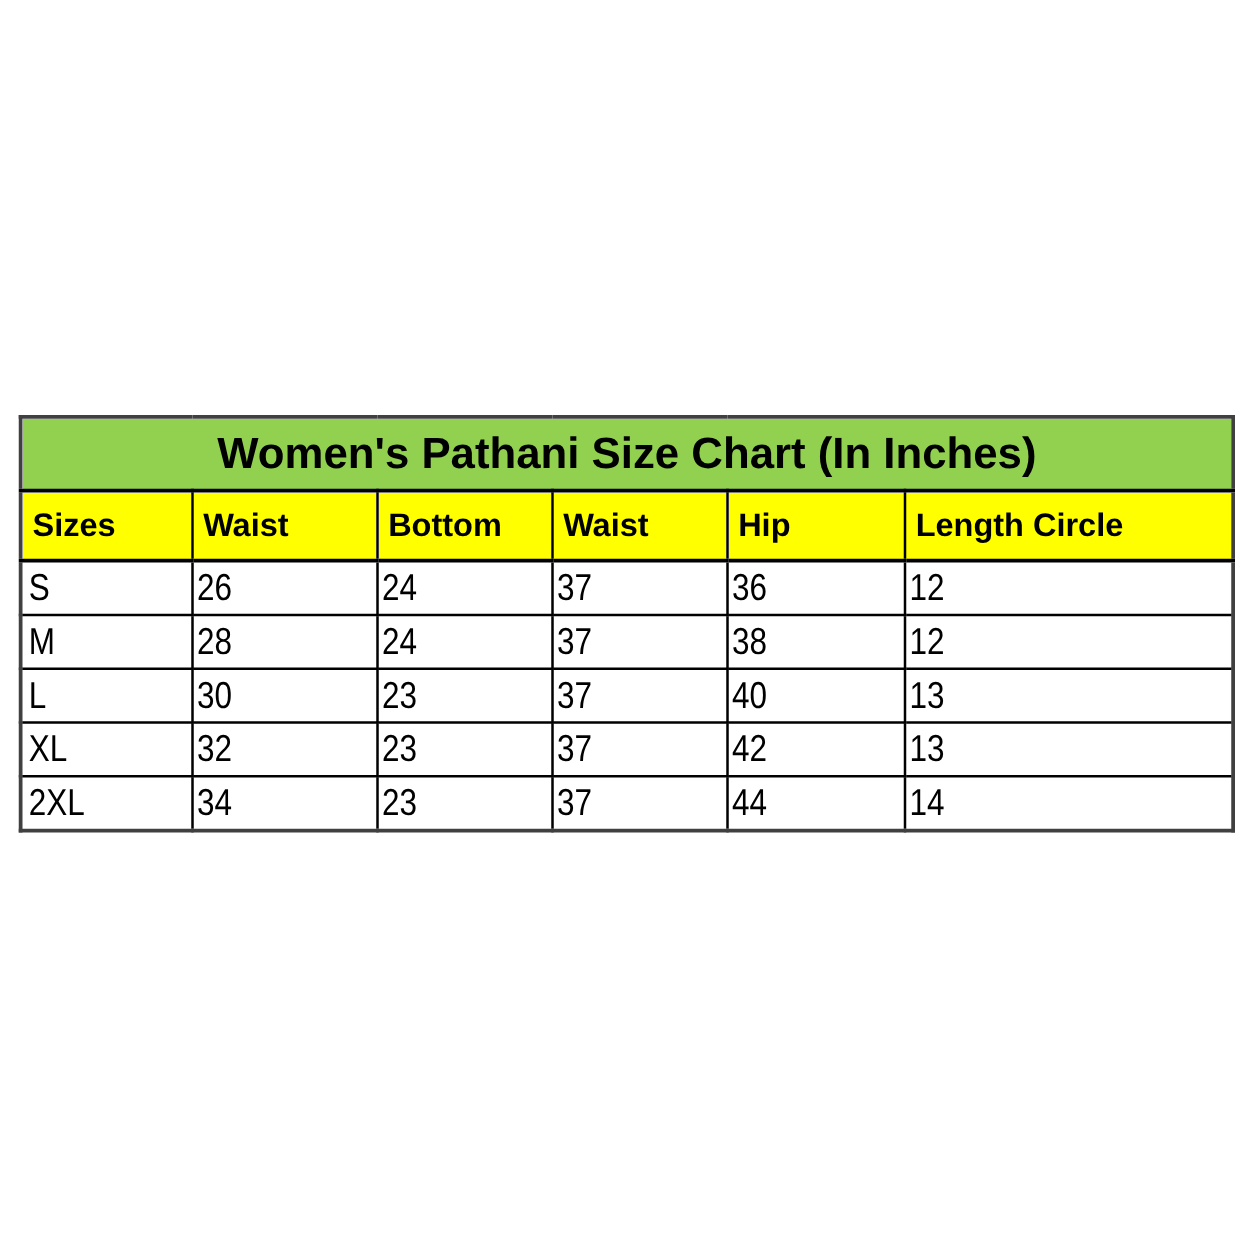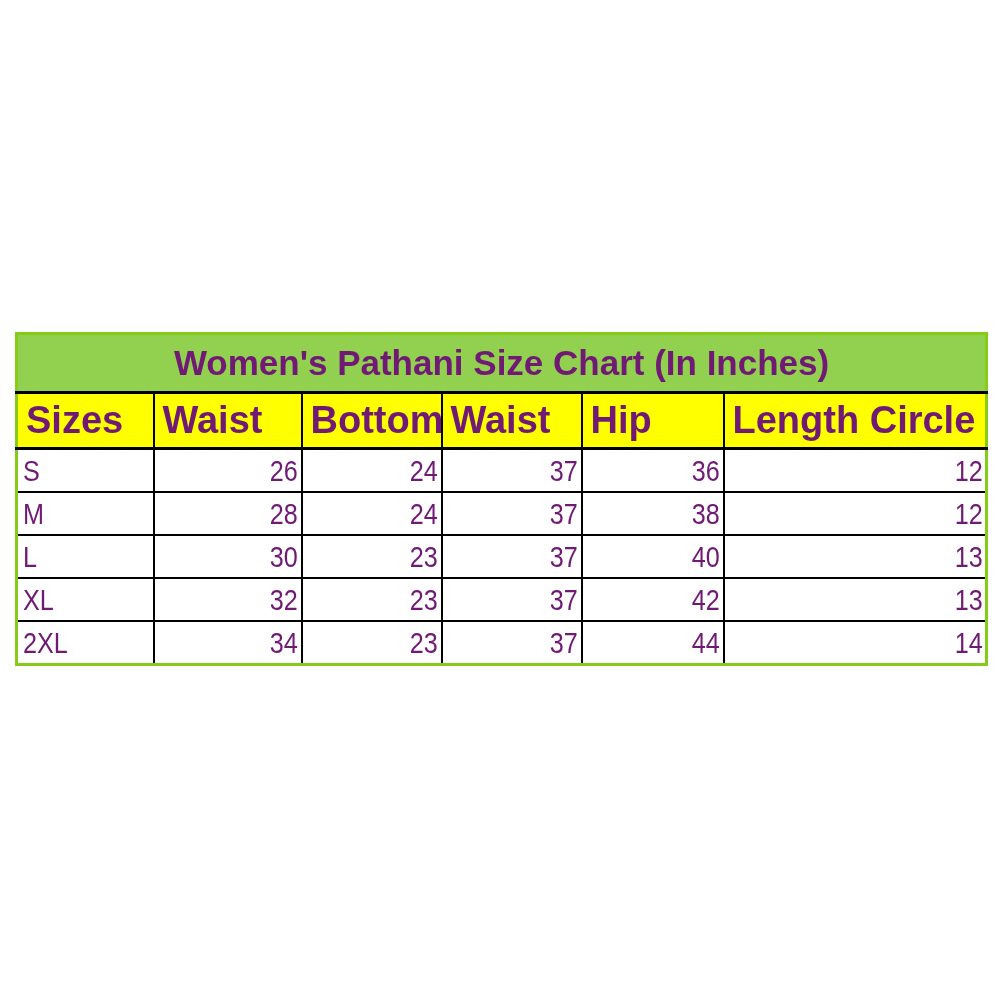--- a/index.html
+++ b/index.html
@@ -15,22 +15,22 @@
     background: #ffffff;
     overflow: hidden;
   }
   table.size-chart {
     position: absolute;
     left: 15px;
     top: 332px;
     width: 970px;
     border-collapse: collapse;
     table-layout: fixed;
-    border: 3px solid #84cc16;
-    color: #701a75;
+    border: 3px solid #404040;
+    color: #000000;
   }
   table.size-chart td, table.size-chart th {
     border: 2px solid #000000;
     padding: 0;
     overflow: hidden;
     white-space: nowrap;
   }
   tr.title-row td {
     background: #92d050;
     height: 56px;
@@ -39,36 +39,36 @@
     font-weight: bold;
     font-size: 35px;
     border-bottom: 3px solid #000000;
   }
   tr.header-row th {
     background: #ffff00;
     height: 53px;
     text-align: left;
     vertical-align: middle;
     font-weight: bold;
-    font-size: 38px;
+    font-size: 26px;
     padding-left: 8px;
     border-bottom: 3px solid #000000;
   }
   tr.data-row td {
     background: #ffffff;
     height: 41px;
     vertical-align: middle;
     font-size: 30px;
   }
   tr.data-row td.size-cell {
     text-align: left;
     padding-left: 5px;
   }
   tr.data-row td.value-cell {
-    text-align: right;
+    text-align: left;
   }
   .narrow {
     display: inline-block;
     transform: scaleX(0.84);
     transform-origin: center center;
   }
   td.size-cell .narrow {
     transform-origin: left center;
   }
 </style>

